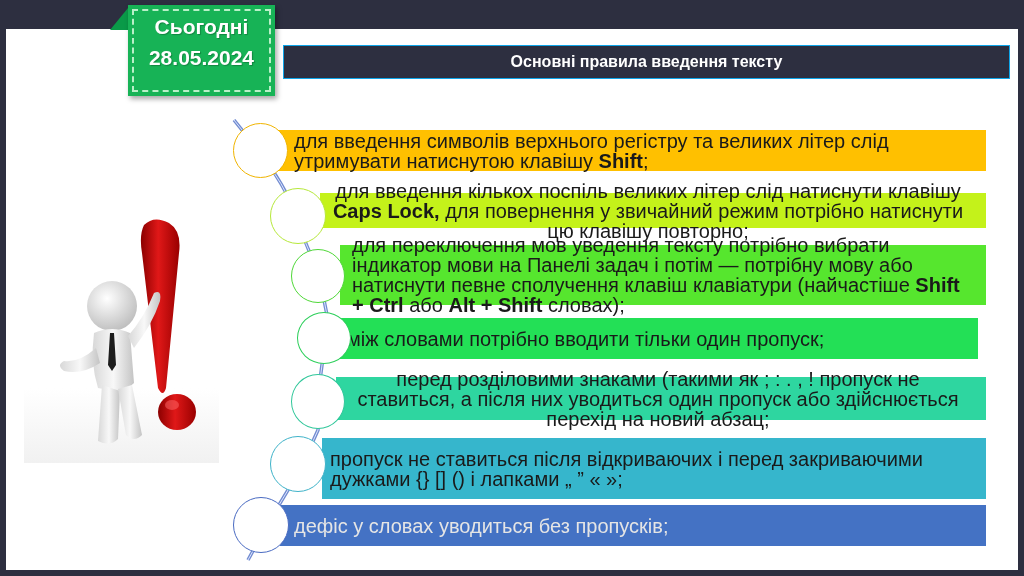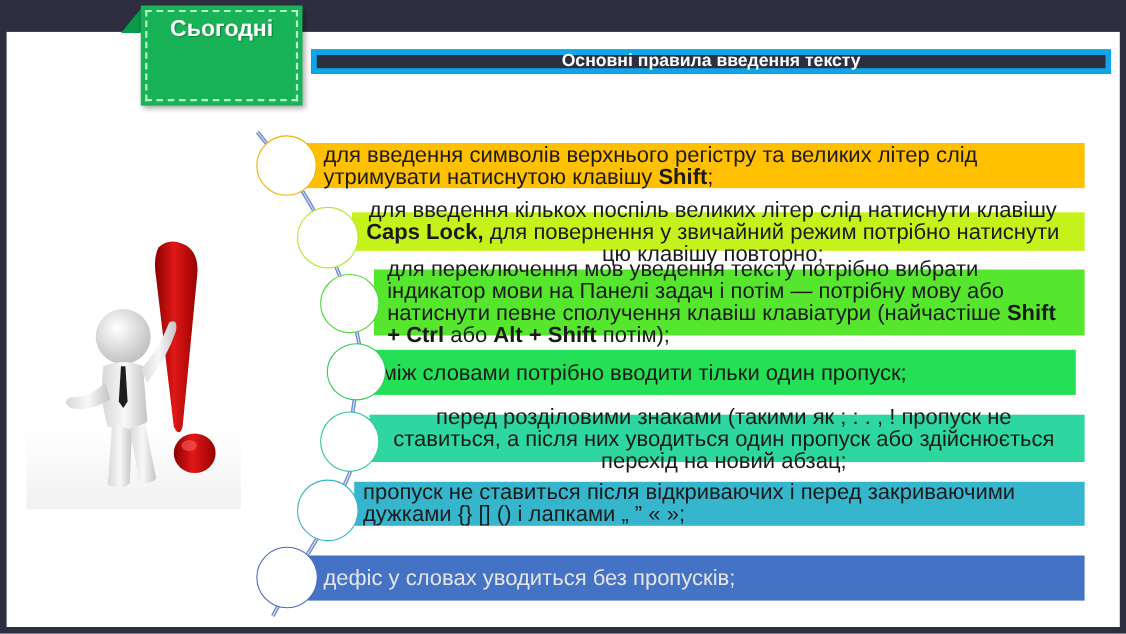--- a/index.html
+++ b/index.html
@@ -35,23 +35,23 @@
       border: 2px dashed #b9f0c8;
       display: flex; flex-direction: column;
       align-items: center; justify-content: flex-start;
       color: #ffffff; font-weight: bold;
       font-size: 21px; line-height: 31px;
       text-shadow: 1px 1px 1px rgba(0,0,0,0.25);
     }
     .title-bar {
       position: absolute;
       left: 283px; top: 45px;
-      width: 727px; height: 22px;
+      width: 727px; height: 34px;
       background: #2d2f40;
-      border: 5px solid #0ea5e9;
+      border: 1px solid #0ea5e9;
       display: flex; align-items: center; justify-content: center;
       color: #ffffff; font-weight: bold; font-size: 16px;
     }
     .illustration {
       position: absolute;
       left: 24px; top: 213px;
       width: 195px; height: 250px;
       background: linear-gradient(#ffffff 70%, #f1f1f1);
     }
     .timeline-svg { position: absolute; left: 0; top: 0; }
@@ -72,20 +72,21 @@
   </style>
 </head>
 <body>
 
 <div class="panel"></div>
 
 <div class="badge-notch"></div>
 <div class="badge">
   <div class="badge-inner">
     <span>Сьогодні</span>
+    <span>28.05.2024</span>
   </div>
 </div>
 
 <div class="title-bar">
   <span>Основні правила введення тексту</span>
 </div>
 
 <div class="illustration">
   <svg width="195" height="250" viewBox="0 0 195 250">
     <defs>
@@ -127,32 +128,32 @@
 <div id="rules-container">
     <div class="rule-bar" style="left: 272px; top: 130px; width: 714px; height: 41px; background: rgb(255, 192, 0); padding-left: 22px;">
       <span><span>для введення символів верхнього регістру та великих літер слід утримувати натиснутою клавішу </span><b>Shift</b><span>;</span></span>
     </div>
     <div class="circle" style="left: 233px; top: 123px; width: 55px; height: 55px; border-color: rgb(240, 180, 0);"></div>
     <div class="rule-bar" style="left: 320px; top: 193px; width: 666px; height: 35px; background: rgb(196, 242, 26); padding-left: 10px; text-align: center;">
       <span><span>для введення кількох поспіль великих літер слід натиснути клавішу </span><b>Caps Lock,</b><span> для повернення у звичайний режим потрібно натиснути цю клавішу повторно;</span></span>
     </div>
     <div class="circle" style="left: 270px; top: 188px; width: 56px; height: 56px; border-color: rgb(182, 232, 58);"></div>
     <div class="rule-bar" style="left: 340px; top: 245px; width: 646px; height: 60px; background: rgb(86, 230, 46); padding-left: 12px;">
-      <span><span>для переключення мов уведення тексту потрібно вибрати індикатор мови на Панелі задач і потім — потрібну мову або натиснути певне сполучення клавіш клавіатури (найчастіше </span><b>Shift + Ctrl</b><span> або </span><b>Alt + Shift</b><span> потім);</span></span>
+      <span><span>для переключення мов уведення тексту потрібно вибрати індикатор мови на Панелі задач і потім — потрібну мову або натиснути певне сполучення клавіш клавіатури (найчастіше </span><b>Shift + Ctrl</b><span> або </span><b>Alt + Shift</b><span> словах);</span></span>
     </div>
     <div class="circle" style="left: 291px; top: 249px; width: 54px; height: 54px; border-color: rgb(79, 216, 56);"></div>
     <div class="rule-bar" style="left: 329px; top: 318px; width: 649px; height: 41px; background: rgb(35, 224, 86); padding-left: 18px;">
       <span><span>між словами потрібно вводити тільки один пропуск;</span></span>
     </div>
     <div class="circle" style="left: 297px; top: 312px; width: 54px; height: 52px; border-color: rgb(44, 207, 90);"></div>
     <div class="rule-bar" style="left: 336px; top: 377px; width: 650px; height: 43px; background: rgb(46, 214, 160); padding-left: 14px; text-align: center;">
       <span><span>перед розділовими знаками (такими як ; : . , ! пропуск не ставиться, а після них уводиться один пропуск або здійснюється перехід на новий абзац;</span></span>
     </div>
     <div class="circle" style="left: 291px; top: 374px; width: 54px; height: 55px; border-color: rgb(48, 199, 154);"></div>
-    <div class="rule-bar" style="left: 322px; top: 438px; width: 664px; height: 40px; background: rgb(54, 182, 204); padding-left: 8px;">
+    <div class="rule-bar" style="left: 322px; top: 438px; width: 664px; height: 61px; background: rgb(54, 182, 204); padding-left: 8px;">
       <span><span>пропуск не ставиться після відкриваючих і перед закриваючими дужками {} [] () і лапками „ ” « »;</span></span>
     </div>
     <div class="circle" style="left: 270px; top: 436px; width: 56px; height: 56px; border-color: rgb(63, 179, 201);"></div>
     <div class="rule-bar" style="left: 280px; top: 505px; width: 706px; height: 41px; background: rgb(68, 114, 196); padding-left: 14px; color: #e5e5e5;">
       <span><span>дефіс у словах уводиться без пропусків;</span></span>
     </div>
     <div class="circle" style="left: 233px; top: 497px; width: 56px; height: 56px; border-color: rgb(74, 107, 194);"></div>
   </div>
 
 </body></html>

